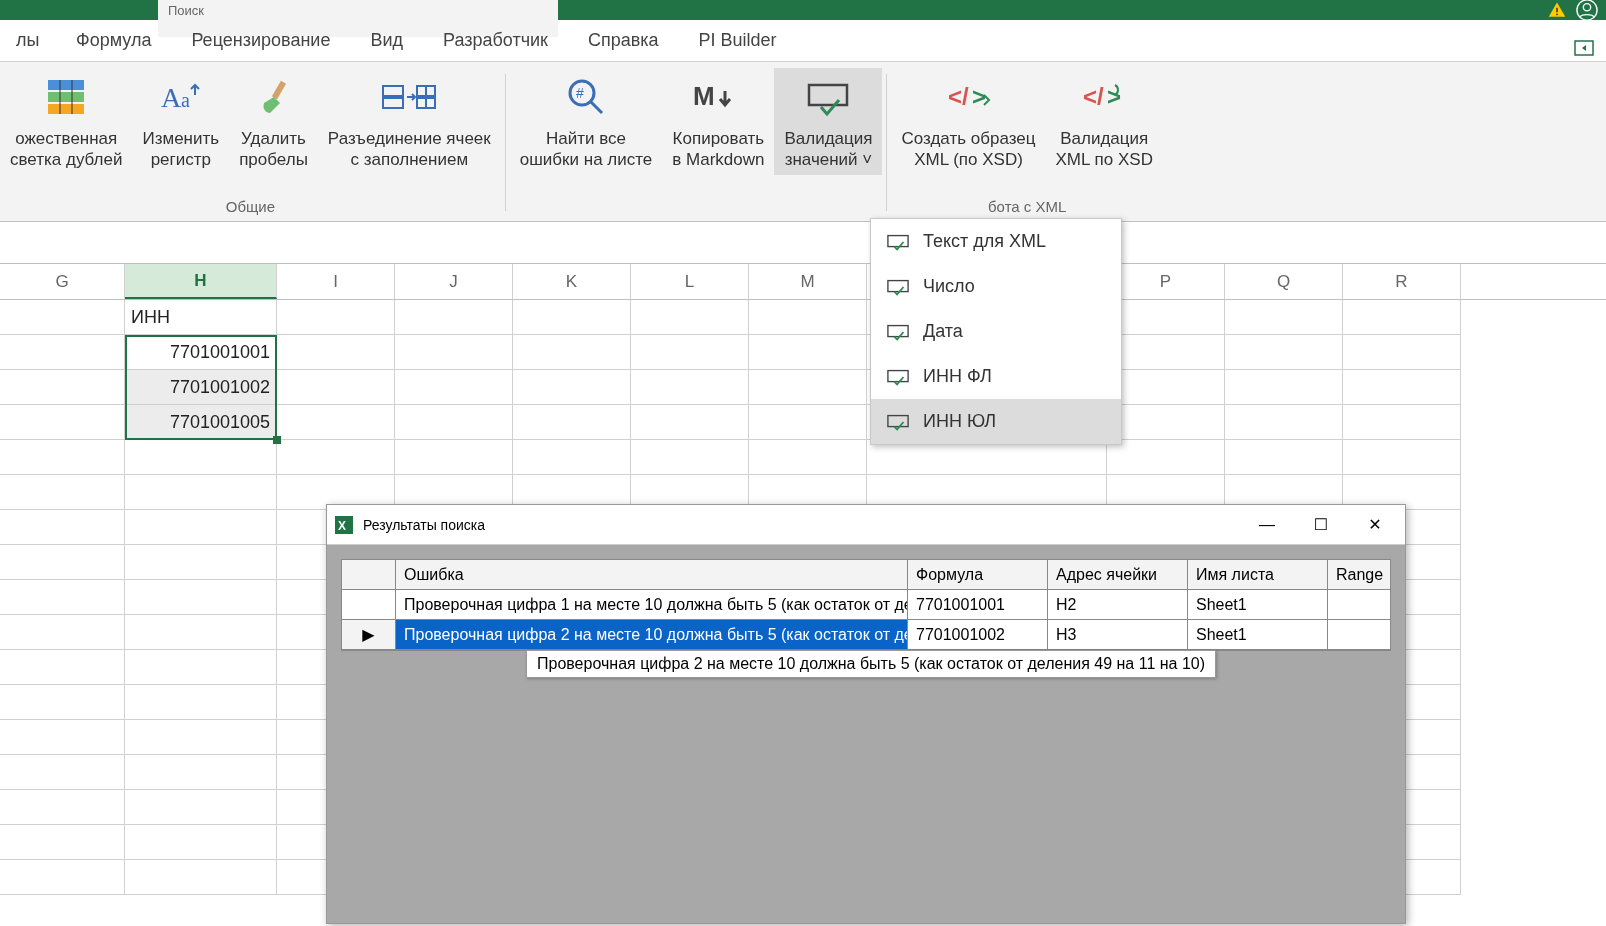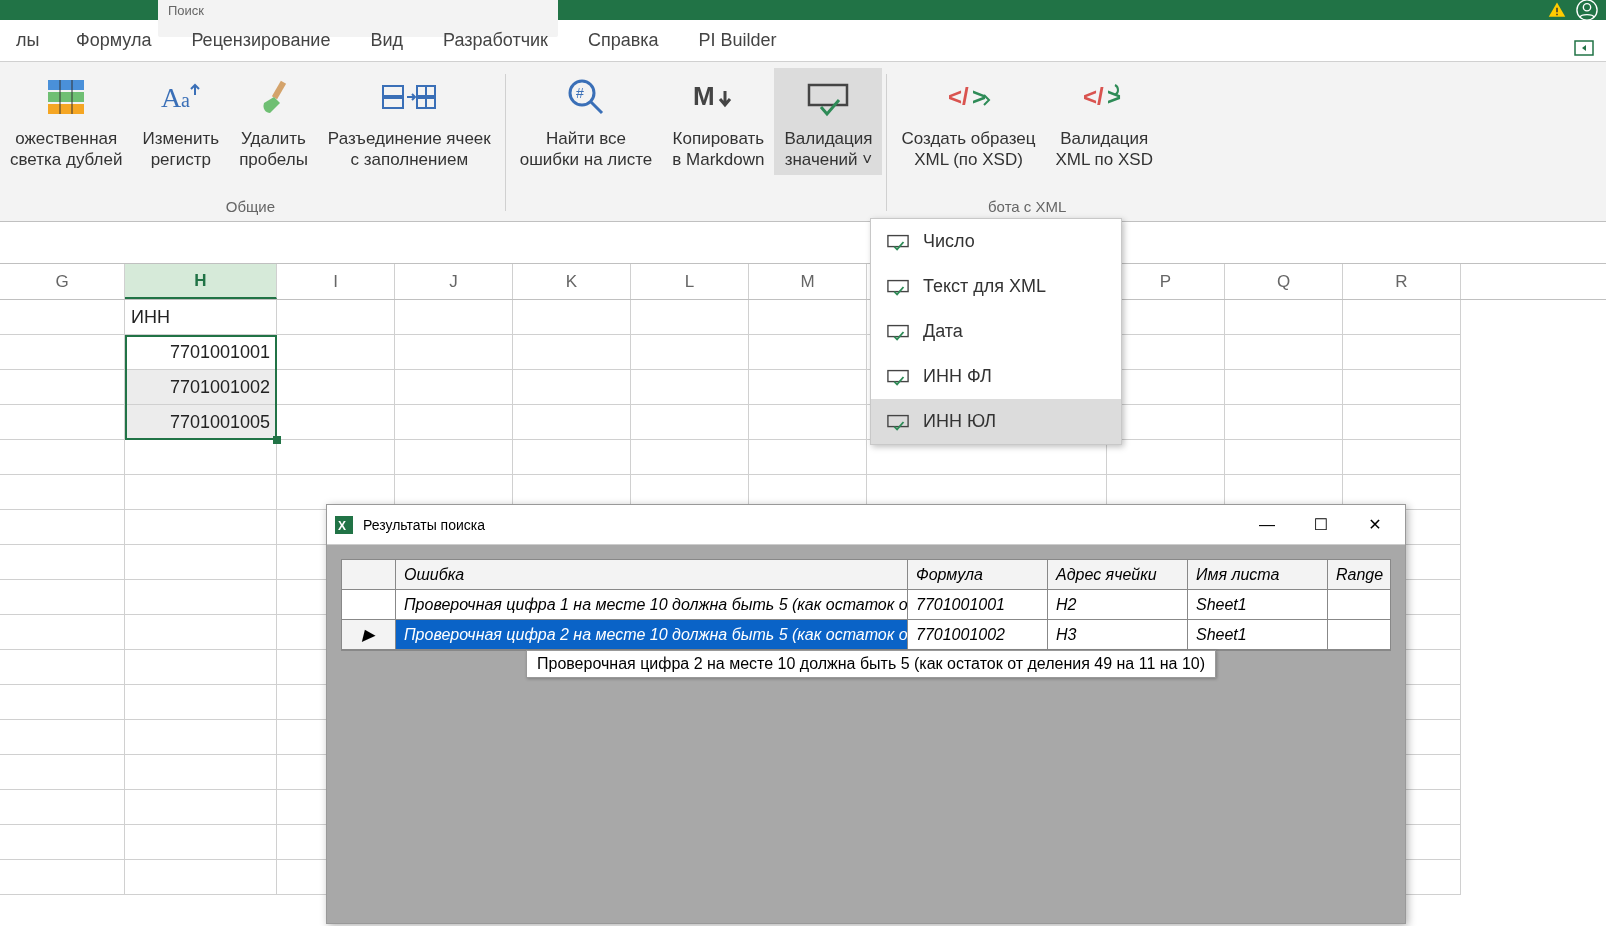--- a/index.html
+++ b/index.html
@@ -52,21 +52,21 @@
   .sel-range { position: absolute; border: 2px solid #217346; pointer-events: none; }
   .sel-handle { position: absolute; width: 8px; height: 8px; background: #217346; }
   .cell.shade { background: #ececec; }
 
   
   .dialog { position: absolute; left: 326px; top: 504px; width: 1080px; height: 420px; background: #a8a8a8; border: 1px solid #999; box-shadow: 2px 2px 8px rgba(0,0,0,0.3); z-index: 30; display: flex; flex-direction: column; }
   .dlg-title { background: #fff; height: 40px; display: flex; align-items: center; padding: 0 8px; gap: 10px; border-bottom: 1px solid #ccc; }
   .dlg-title .spacer { flex: 1; }
   .dlg-btn { width: 44px; height: 30px; display: flex; align-items: center; justify-content: center; cursor: pointer; font-size: 16px; }
   .dlg-body { padding: 14px; flex: 1; }
-  .dlg-tablewrap { background: #fff; border: 1px solid #888; font-style: italic; }
+  .dlg-tablewrap { background: #fff; border: 1px solid #888; }
   .dt-row { display: flex; border-bottom: 1px solid #888; font-size: 16px; height: 30px; align-items: stretch; }
   .dt-row.hdr { background: #f3f3f3; }
   .dt-row.sel { background: #0a63c7; color: #fff; }
   .dt-cell { border-right: 1px solid #888; padding: 3px 8px; overflow: hidden; white-space: nowrap; text-overflow: ellipsis; display: flex; align-items: center; }
   .dt-arrow { width: 54px; justify-content: center; color: #333; }
   .c-err { flex: 1; }
   .c-form { width: 140px; }
   .c-addr { width: 140px; }
   .c-sheet { width: 140px; }
   .c-range { width: 62px; border-right: none; }
@@ -234,28 +234,28 @@
     <div class="rgroup-label">бота с XML</div>
   </div>
 </div>
 
 <div class="dropdown">
   <div class="ditem">
     <svg class="dicon" viewBox="0 0 24 18">
         <rect x="1" y="2" width="22" height="12" fill="none" stroke="#444" stroke-width="1.5"></rect>
         <path d="M8 14l3 3 7-8" stroke="#2e8b57" stroke-width="2" fill="none"></path>
       </svg>
-    <span>Число</span>
+    <span>Текст для XML</span>
   </div>
   <div class="ditem">
     <svg class="dicon" viewBox="0 0 24 18">
         <rect x="1" y="2" width="22" height="12" fill="none" stroke="#444" stroke-width="1.5"></rect>
         <path d="M8 14l3 3 7-8" stroke="#2e8b57" stroke-width="2" fill="none"></path>
       </svg>
-    <span>Текст для XML</span>
+    <span>Число</span>
   </div>
   <div class="ditem">
     <svg class="dicon" viewBox="0 0 24 18">
         <rect x="1" y="2" width="22" height="12" fill="none" stroke="#444" stroke-width="1.5"></rect>
         <path d="M8 14l3 3 7-8" stroke="#2e8b57" stroke-width="2" fill="none"></path>
       </svg>
     <span>Дата</span>
   </div>
   <div class="ditem">
     <svg class="dicon" viewBox="0 0 24 18">

